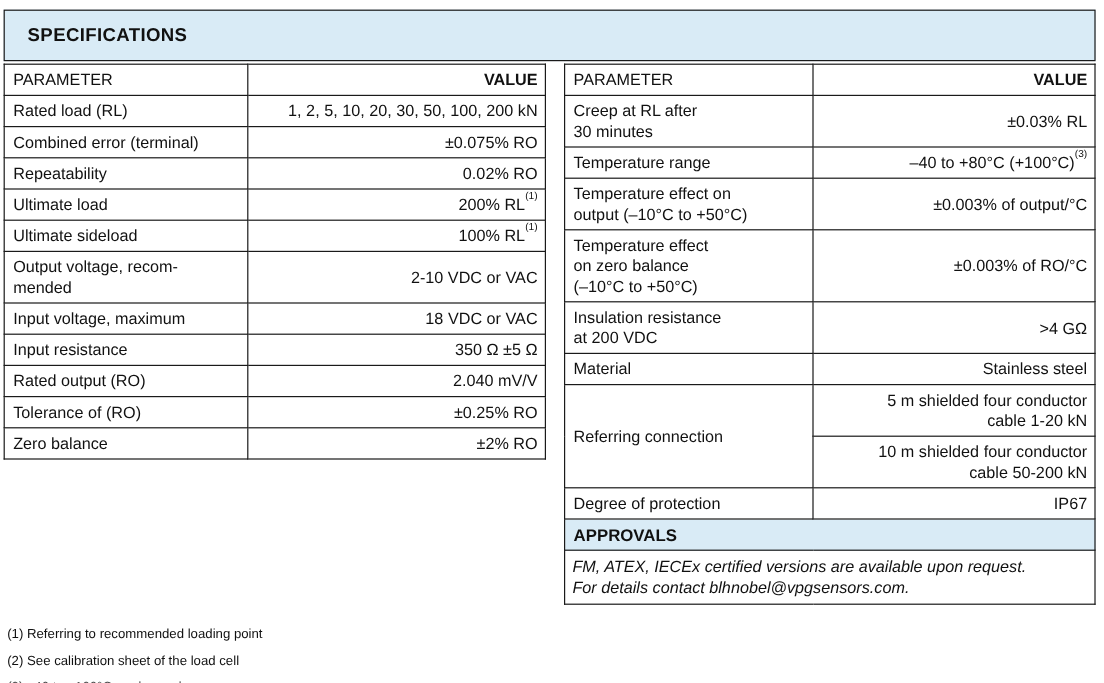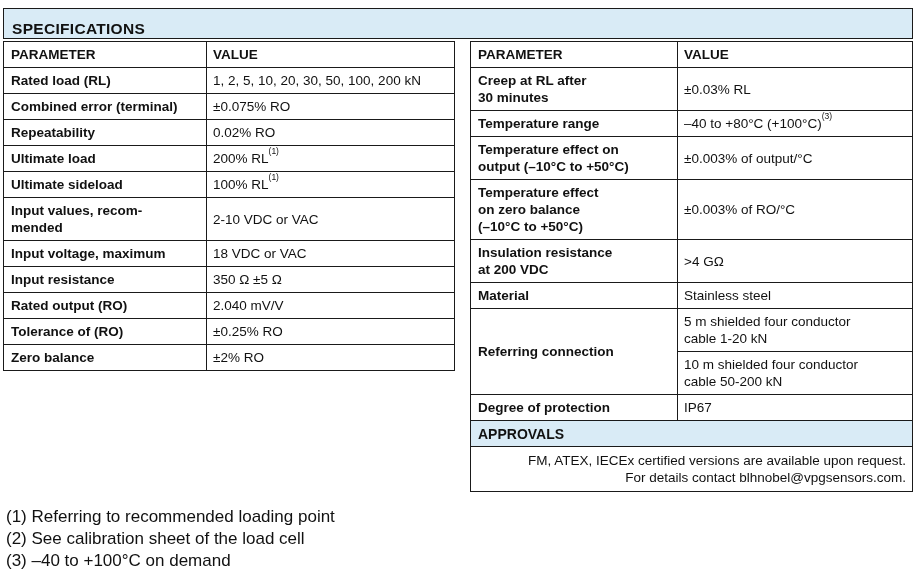--- a/index.html
+++ b/index.html
@@ -12,62 +12,62 @@
   .page {
     position: relative;
     width: 920px; height: 569px;
     background: #ffffff;
     font-family: "Liberation Sans", "DejaVu Sans", sans-serif;
     color: var(--text-c);
     overflow: hidden;
   }
   .content { position: absolute; left: 3px; top: 8px; width: 910px; }
   .header-bar {
-    height: 31px;
+    height: 43px;
     border: 1px solid var(--border-c);
     background: var(--header-bg);
-    display: flex; align-items: flex-end;
-    padding-left: 8px;
+    display: flex; align-items: center;
+    padding-left: 19px;
   }
   .header-bar .title {
     font-weight: bold; font-size: 15.5px; letter-spacing: 0.3px;
   }
   .tables { display: flex; gap: 15px; margin-top: 2px; align-items: flex-start; }
   table { border-collapse: collapse; table-layout: fixed; }
   .left-table  { width: 452px; }
   .right-table { width: 443px; }
   .left-table  .c-param { width: 203px; }
   .right-table .c-param { width: 207px; }
   td, th {
     border: 1px solid var(--border-c);
     font-size: 13.5px; line-height: 17px;
     height: 26px;
     vertical-align: middle;
   }
   th.param, td.param {
-    font-weight: bold; text-align: left;
+    font-weight: normal; text-align: left;
     padding: 4px 6px 4px 7px;
   }
   th.value, td.value {
-    text-align: left; font-weight: normal;
+    text-align: right; font-weight: normal;
     padding: 4px 6px;
   }
   th.value { font-weight: bold; }
   .ln { display: block; }
   sup.fn { font-size: 8.5px; line-height: 0; position: relative; top: -4px; }
   td.approvals-header {
     background: var(--header-bg);
     font-weight: bold; text-align: left;
     padding: 4px 6px 2px 7px; font-size: 14px;
   }
   td.approvals-text {
-    text-align: right; padding: 5px 6px; height: 44px;
+    text-align: left; padding: 5px 6px; height: 44px; font-style: italic;
   }
   .footnotes { margin-top: 14px; margin-left: 3px; }
-  .footnote { font-size: 17px; line-height: 22px; }
+  .footnote { font-size: 11px; line-height: 22px; }
 </style>
 </head>
 <body>
 
 <div class="page">
   <div class="content">
 
     <div class="header-bar">
       <span class="title">SPECIFICATIONS</span>
     </div>
@@ -109,21 +109,21 @@
           <td class="value"><span>200% RL</span><sup class="fn">(1)</sup></td>
         </tr>
         <tr>
           <td class="param">
                 <span class="ln">Ultimate sideload</span>
               </td>
           <td class="value"><span>100% RL</span><sup class="fn">(1)</sup></td>
         </tr>
         <tr>
           <td class="param">
-                <span class="ln">Input values, recom-</span>
+                <span class="ln">Output voltage, recom-</span>
                 <span class="ln">mended</span>
               </td>
           <td class="value"><span>2-10 VDC or VAC</span></td>
         </tr>
         <tr>
           <td class="param">
                 <span class="ln">Input voltage, maximum</span>
               </td>
           <td class="value"><span>18 VDC or VAC</span></td>
         </tr>

